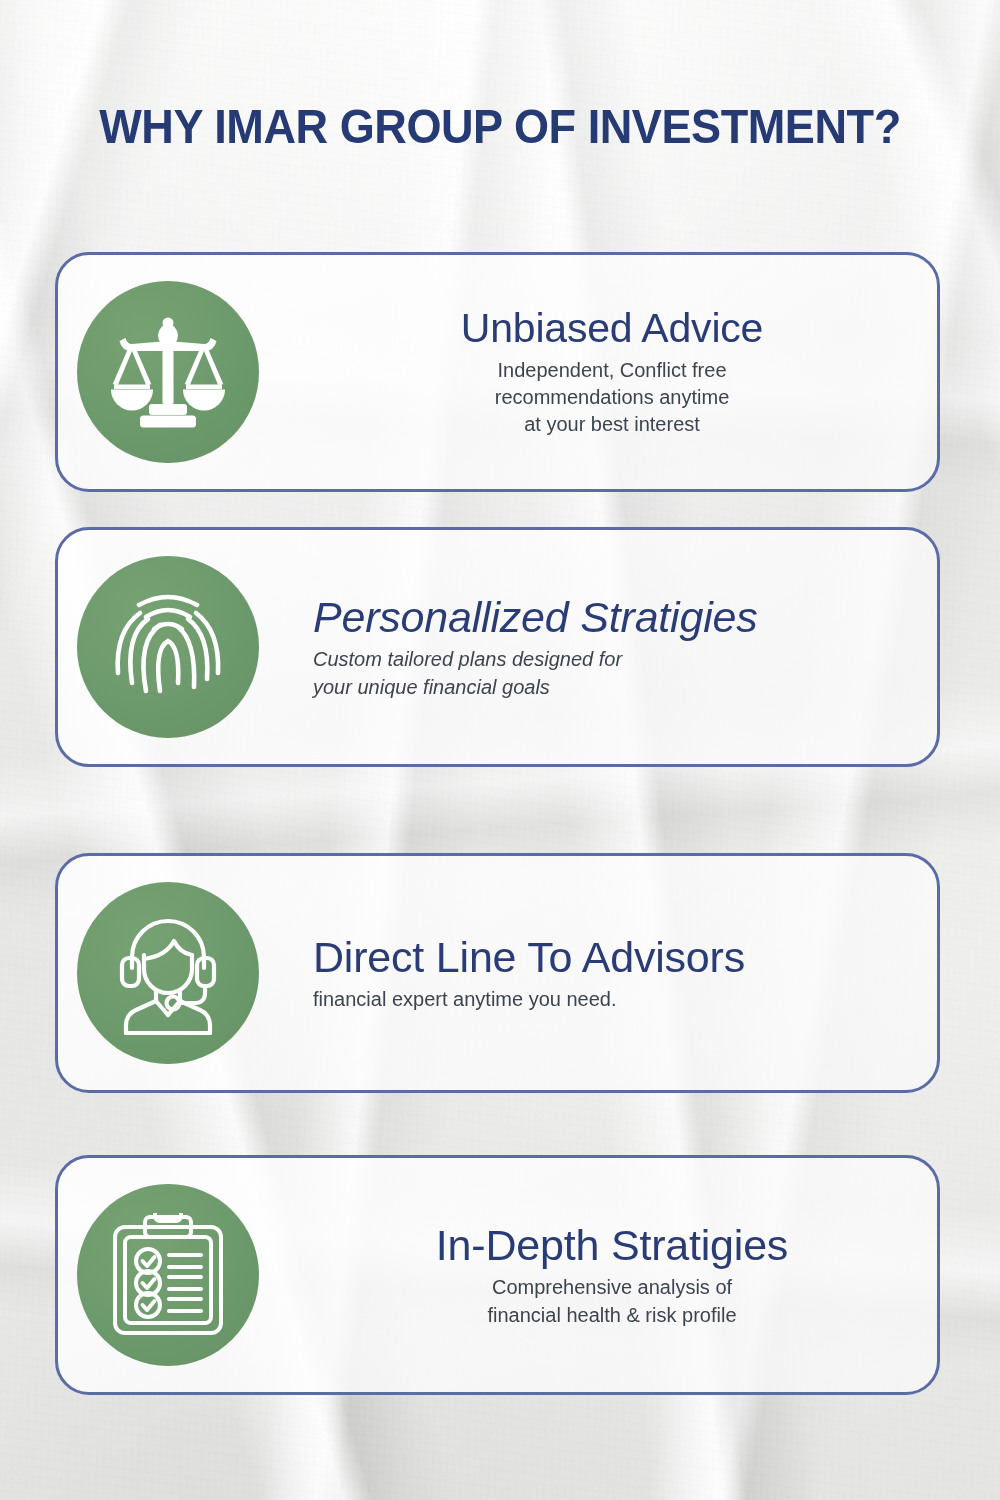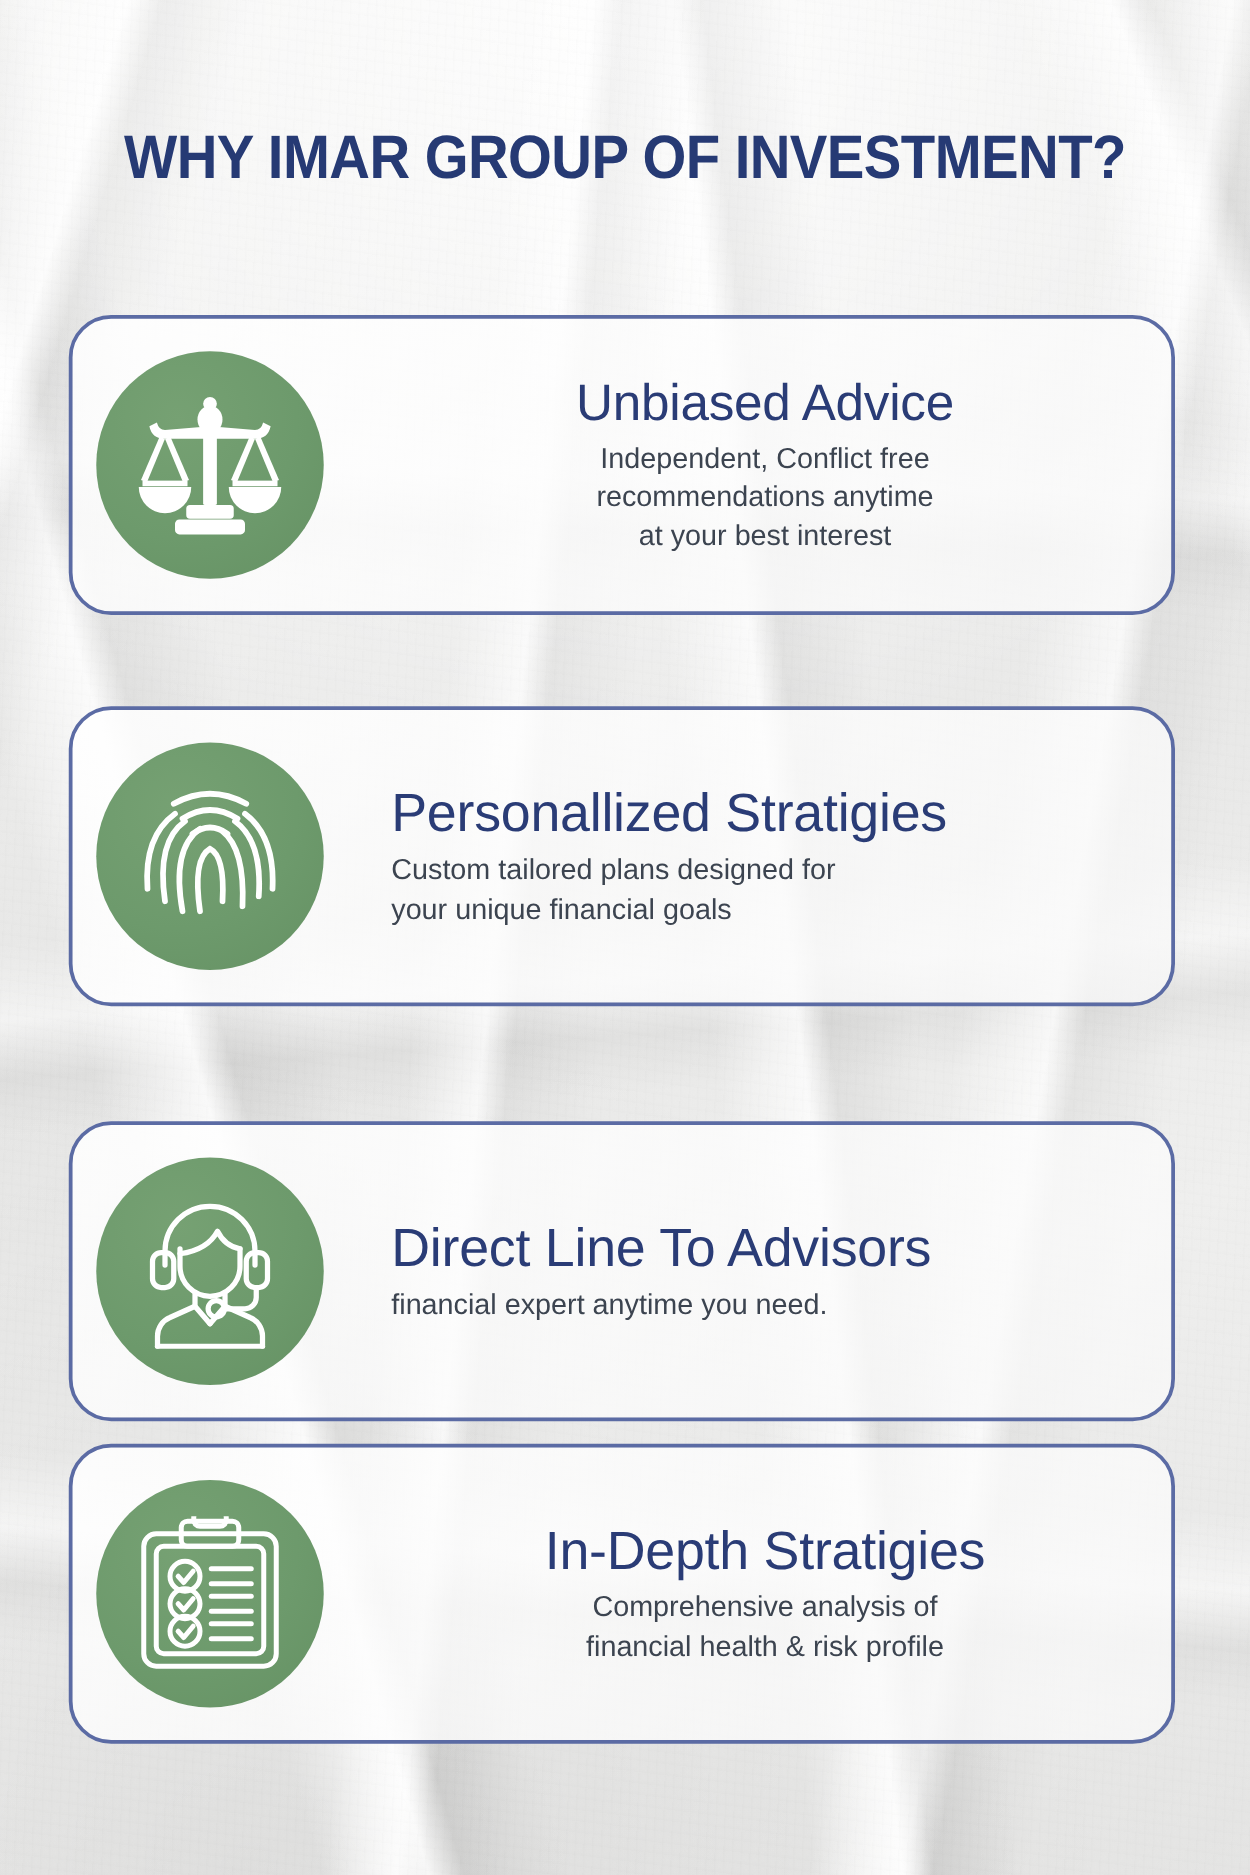--- a/index.html
+++ b/index.html
@@ -76,22 +76,22 @@
     width: 885px;
     height: 240px;
     border: 3px solid #5b6ba4;
     border-radius: 34px;
     background: linear-gradient(150deg, rgba(255,255,255,.88) 0%, rgba(253,253,253,.78) 50%, rgba(248,248,248,.8) 100%);
     display: flex;
     align-items: center;
     gap: 32px;
   }
   #card-1 { top: 252px; }
-  #card-2 { top: 565px; }
-  #card-3 { top: 853px; margin-top: 44px; }
+  #card-2 { top: 527px; font-style: italic; }
+  #card-3 { top: 853px; }
   #card-4 { top: 1155px; }
 
   .icon-badge {
     flex: 0 0 auto;
     width: 182px;
     height: 182px;
     margin-left: 19px;
     border-radius: 50%;
     background: radial-gradient(circle at 36% 30%, #76a173 0%, #6d9a6c 55%, #659163 100%);
     display: flex;
@@ -117,21 +117,21 @@
     white-space: nowrap;
   }
   #card-2 .card-title { font-size: 43px; }
   #card-3 .card-title { font-size: 43px; }
   #card-4 .card-title { font-size: 43px; }
 
   .card-desc {
     margin-top: 5px;
     font-family: "Liberation Sans", sans-serif;
     font-weight: 400;
-    font-size: 23px;
+    font-size: 20px;
     color: #3c4450;
     line-height: 1.36;
   }
   .card-desc .line { display: block; white-space: nowrap; }
 </style>
 </head>
 <body>
 
 <div id="paper-bg"></div>
 <div id="paper-grain"></div>

